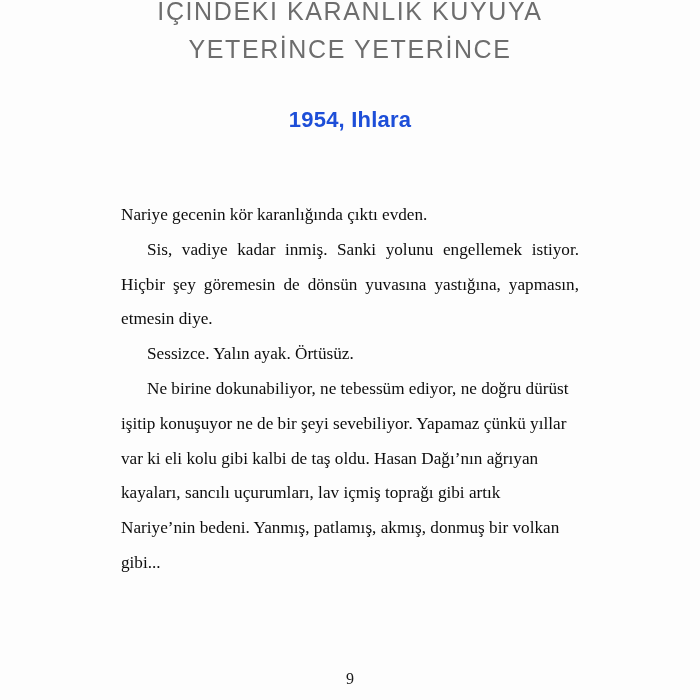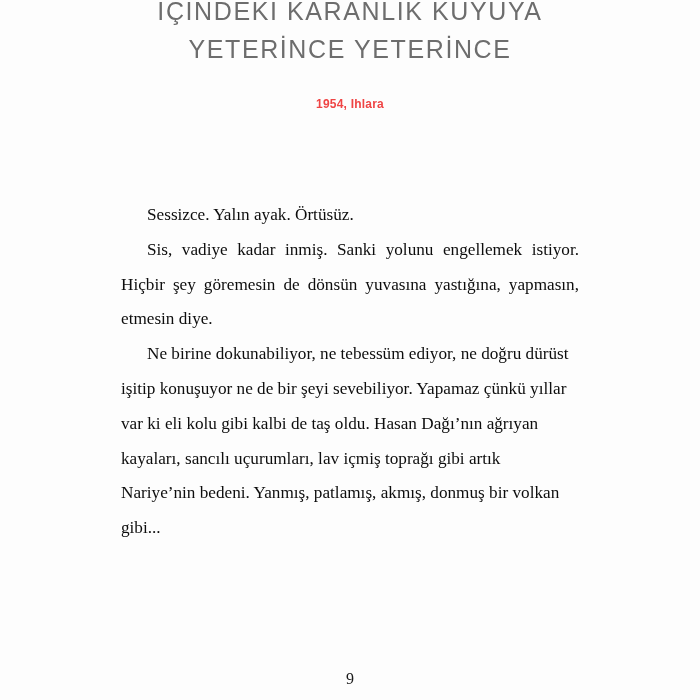--- a/index.html
+++ b/index.html
@@ -37,24 +37,24 @@
     font-weight: 400;
     font-size: 25px;
     line-height: 38px;
     letter-spacing: 1.6px;
     color: #6d6d6d;
     white-space: nowrap;
   }
   .chapter-subtitle {
     font-family: "Liberation Sans", sans-serif;
     font-weight: 700;
-    font-size: 12px;
+    font-size: 22px;
     letter-spacing: 0.2px;
-    color: #ef4444;
-    margin-top: 29px;
+    color: #1d4ed8;
+    margin-top: 39px;
   }
 
   
   .body-text {
     position: absolute;
     top: 198px;
     left: 121px;
     width: 458px;
     font-family: "Liberation Serif", serif;
     font-size: 17.2px;
@@ -92,20 +92,21 @@
 
 <div class="page">
 
   <div class="chapter-head">
     <div class="chapter-title-line">İÇİNDEKİ KARANLIK KUYUYA</div>
     <div class="chapter-title-line">YETERİNCE YETERİNCE</div>
     <div class="chapter-subtitle">1954, Ihlara</div>
   </div>
 
   <div class="body-text">
+    <p class="no-indent">Nariye gecenin kör karanlığında çıktı evden.</p>
+    <p>Sis, vadiye kadar inmiş. Sanki yolunu engellemek istiyor. Hiçbir şey göremesin de dönsün yuvasına yastığına, yapmasın, etmesin diye.</p>
     <p>Sessizce. Yalın ayak. Örtüsüz.</p>
-    <p>Sis, vadiye kadar inmiş. Sanki yolunu engellemek istiyor. Hiçbir şey göremesin de dönsün yuvasına yastığına, yapmasın, etmesin diye.</p>
     <p>Ne birine dokunabiliyor, ne tebessüm ediyor, ne doğru dürüst işitip konuşuyor ne de bir şeyi sevebiliyor. Yapamaz çünkü yıllar var ki eli kolu gibi kalbi de taş oldu. Hasan Dağı’nın ağrıyan kayaları, sancılı uçurumları, lav içmiş toprağı gibi artık Nariye’nin bedeni. Yanmış, patlamış, akmış, donmuş bir volkan gibi...</p>
   </div>
 
   <div class="folio">9</div>
 
 </div>
 
 </body></html>

